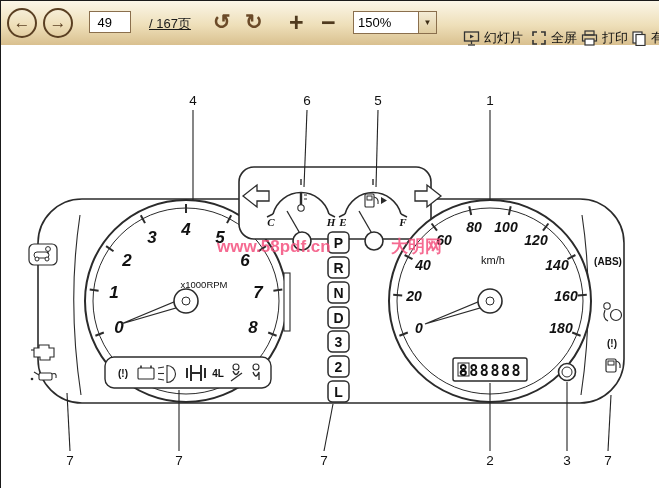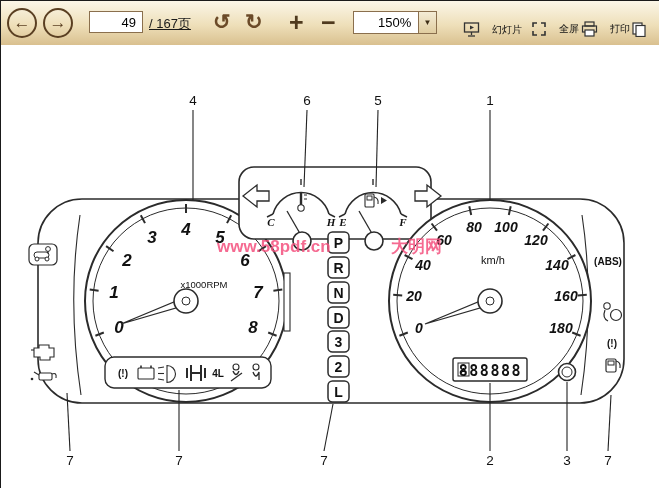--- a/index.html
+++ b/index.html
@@ -11,37 +11,37 @@
   
   .toolbar{position:absolute;left:0;top:0;width:659px;height:44px;
     background:linear-gradient(#fbf6e8,#eedfb9 55%,#d9c08f);}
   .band{position:absolute;left:0;top:44px;width:659px;height:14px;
     background:linear-gradient(#b3946a,#front 0),linear-gradient(#b3946a,#7f5c3a);
     border-bottom:1px solid #5f4428;}
   .circle-btn{position:absolute;top:7px;width:30px;height:30px;border-radius:50%;
     border:2.5px solid #5a3f22;color:#5a3f22;background:transparent;
     display:flex;align-items:center;justify-content:center;
     font-size:17px;font-weight:bold;box-sizing:border-box;cursor:pointer;}
-  .page-input{position:absolute;left:88px;top:10px;width:54px;height:22px;background:#fff;
-    border:1px solid #8a6f4d;font-size:13px;text-align:right;padding:0 6px 0 2px;
+  .page-input{position:absolute;left:88px;top:10px;width:42px;height:22px;background:#fff;
+    border:1px solid #8a6f4d;font-size:13px;text-align:right;padding:0 18px 0 2px;
     box-sizing:border-box;font-family:"Liberation Sans",sans-serif;}
   .page-suffix{position:absolute;left:148px;top:14px;font-size:13px;color:#1a1a1a;text-decoration:underline;}
   .tool-glyph{position:absolute;top:8px;font-size:21px;font-weight:bold;color:#6b4a28;
     line-height:26px;cursor:pointer;background:none;border:none;padding:0;}
   .zoom-glyph{position:absolute;top:5px;font-size:25px;font-weight:bold;color:#4f3a1e;
     line-height:32px;cursor:pointer;background:none;border:none;padding:0;}
   .zoom-select{position:absolute;left:352px;top:10px;width:84px;height:23px;background:#fff;
     border:1px solid #8a6f4d;box-sizing:border-box;display:flex;align-items:center;
     font-size:13px;cursor:pointer;}
-  .zoom-select .val{flex:1;padding-left:24px;}
+  .zoom-select .val{flex:1;padding-left:4px;}
   .zoom-select .arrow{width:17px;height:100%;border-left:1px solid #8a6f4d;
     background:linear-gradient(#f4ecd6,#e0cda0);display:flex;align-items:center;
     justify-content:center;font-size:8px;color:#3d2c15;}
-  .tool-item{position:absolute;top:20px;display:flex;align-items:center;gap:12px;
-    font-size:10px;color:#111;cursor:pointer;white-space:nowrap;}
+  .tool-item{position:absolute;top:28px;display:flex;align-items:center;gap:4px;
+    font-size:13px;color:#111;cursor:pointer;white-space:nowrap;}
   .tool-item svg{display:block;}
   
   .page{position:absolute;left:0;top:58px;width:659px;height:430px;background:#fff;}
   svg .ln{stroke:#2b2b2b;fill:none;}
   svg .shape{stroke:#2b2b2b;fill:#ffffff;}
   text{fill:#111;}
   .callout{font:13.5px "Liberation Sans",sans-serif;text-anchor:middle;}
   .dialnum{font:italic bold 17px "Liberation Sans",sans-serif;text-anchor:middle;}
   .dialnum2{font:italic bold 14px "Liberation Sans",sans-serif;text-anchor:middle;}
   .gearletter{font:bold 14px "Liberation Sans",sans-serif;text-anchor:middle;}

